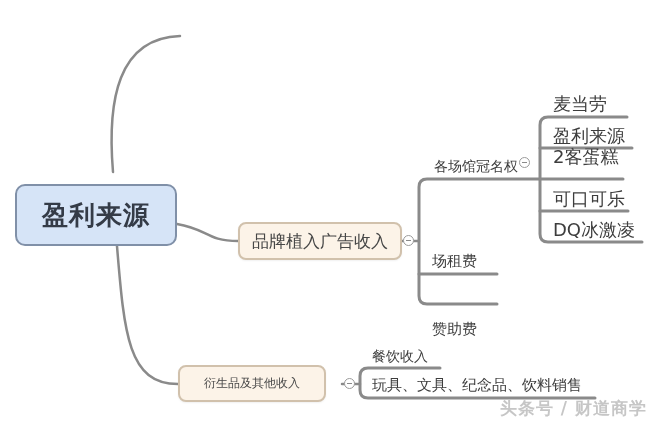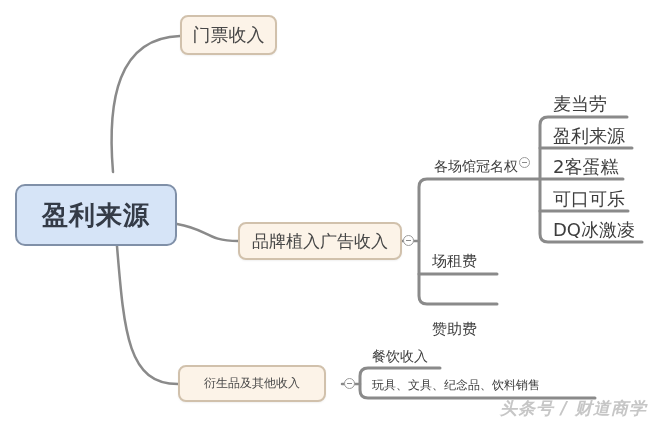--- a/index.html
+++ b/index.html
@@ -23,33 +23,33 @@
   }
   .box-ticket{left:180px;top:15px;width:97px;height:40px;font-size:18px;}
   .box-brand{left:238px;top:222px;width:164px;height:38px;font-size:17px;}
   .box-derivative{left:178px;top:365px;width:148px;height:37px;font-size:12px;}
   .line-label{position:absolute;white-space:nowrap;color:#3d3d3d;line-height:16px;}
   .lbl-venue-naming{left:434px;top:158px;font-size:14px;}
   .lbl-sponsor{left:553px;font-size:18px;}
   .lbl-rental{left:432px;top:253px;font-size:15px;}
   .lbl-sponsorfee{left:432px;top:283px;font-size:15px;margin-top:38px;}
   .lbl-catering{left:372px;top:348px;font-size:14px;}
-  .lbl-merch{left:372px;top:377px;font-size:12px;}
+  .lbl-merch{left:372px;top:377px;font-size:15px;}
   .toggle{
     position:absolute;width:11px;height:11px;border-radius:50%;
     background:#ffffff;border:1px solid #9b9b9b;box-sizing:border-box;
     display:flex;align-items:center;justify-content:center;z-index:3;
   }
   .toggle-brand{left:403px;top:235px;}
   .toggle-venue{left:519px;top:157px;}
   .toggle-derivative{left:344px;top:378px;}
   .minus{width:5px;height:1px;background:#8a8a8a;}
   .watermark{
     position:absolute;right:4px;bottom:1px;font-size:17px;font-weight:bold;
-    color:#c6c6c6;letter-spacing:1px;white-space:nowrap;font-style:italic;
+    color:#c6c6c6;letter-spacing:1px;white-space:nowrap;
   }
 </style>
 </head>
 <body>
 
 <div class="canvas">
 
   <svg class="connectors" viewBox="0 0 651 421" fill="none" stroke="#8a8a8a" stroke-linecap="round">
     <path d="M113,172 C107,100 118,38 180,36" stroke-width="2.5"></path>
     <path d="M177,224 C208,229 206,241 238,241" stroke-width="2.5"></path>
@@ -60,41 +60,40 @@
     <path d="M627,117 L548,117 Q540,117 540,125 L540,234 Q540,242 548,242 L642,242" stroke-width="3"></path>
     <path d="M540,148 L632,148" stroke-width="3"></path>
     <path d="M540,179 L623,179" stroke-width="3"></path>
     <path d="M540,211 L628,211" stroke-width="3"></path>
     <path d="M342,384 L360,384" stroke-width="2.5"></path>
     <path d="M440,368 L368,368 Q360,368 360,376 L360,390 Q360,398 368,398 L595,398" stroke-width="3"></path>
   </svg>
 
   <div class="box root-box">盈利来源</div>
 
-  <div class="box branch-box box-ticket">门票收入</div>
 
   <div class="box branch-box box-brand">品牌植入广告收入</div>
 
   <div class="box branch-box box-derivative">衍生品及其他收入</div>
 
   <div class="toggle toggle-brand">
     <span class="minus"></span>
   </div>
   <div class="toggle toggle-venue">
     <span class="minus"></span>
   </div>
   <div class="toggle toggle-derivative">
     <span class="minus"></span>
   </div>
 
   <div class="line-label lbl-venue-naming">各场馆冠名权</div>
 
   <div class="line-label lbl-sponsor" style="top:96px">麦当劳</div>
   <div class="line-label lbl-sponsor" style="top:128px">盈利来源</div>
-  <div class="line-label lbl-sponsor" style="top:159px">2客蛋糕</div>
+  <div class="line-label lbl-sponsor" style="top:149px">2客蛋糕</div>
   <div class="line-label lbl-sponsor" style="top:191px">可口可乐</div>
   <div class="line-label lbl-sponsor" style="top:222px">DQ冰激凌</div>
 
   <div class="line-label lbl-rental">场租费</div>
   <div class="line-label lbl-sponsorfee">赞助费</div>
 
   <div class="line-label lbl-catering">餐饮收入</div>
   <div class="line-label lbl-merch">玩具、文具、纪念品、饮料销售</div>
 
   <div class="watermark">头条号 / 财道商学</div>

